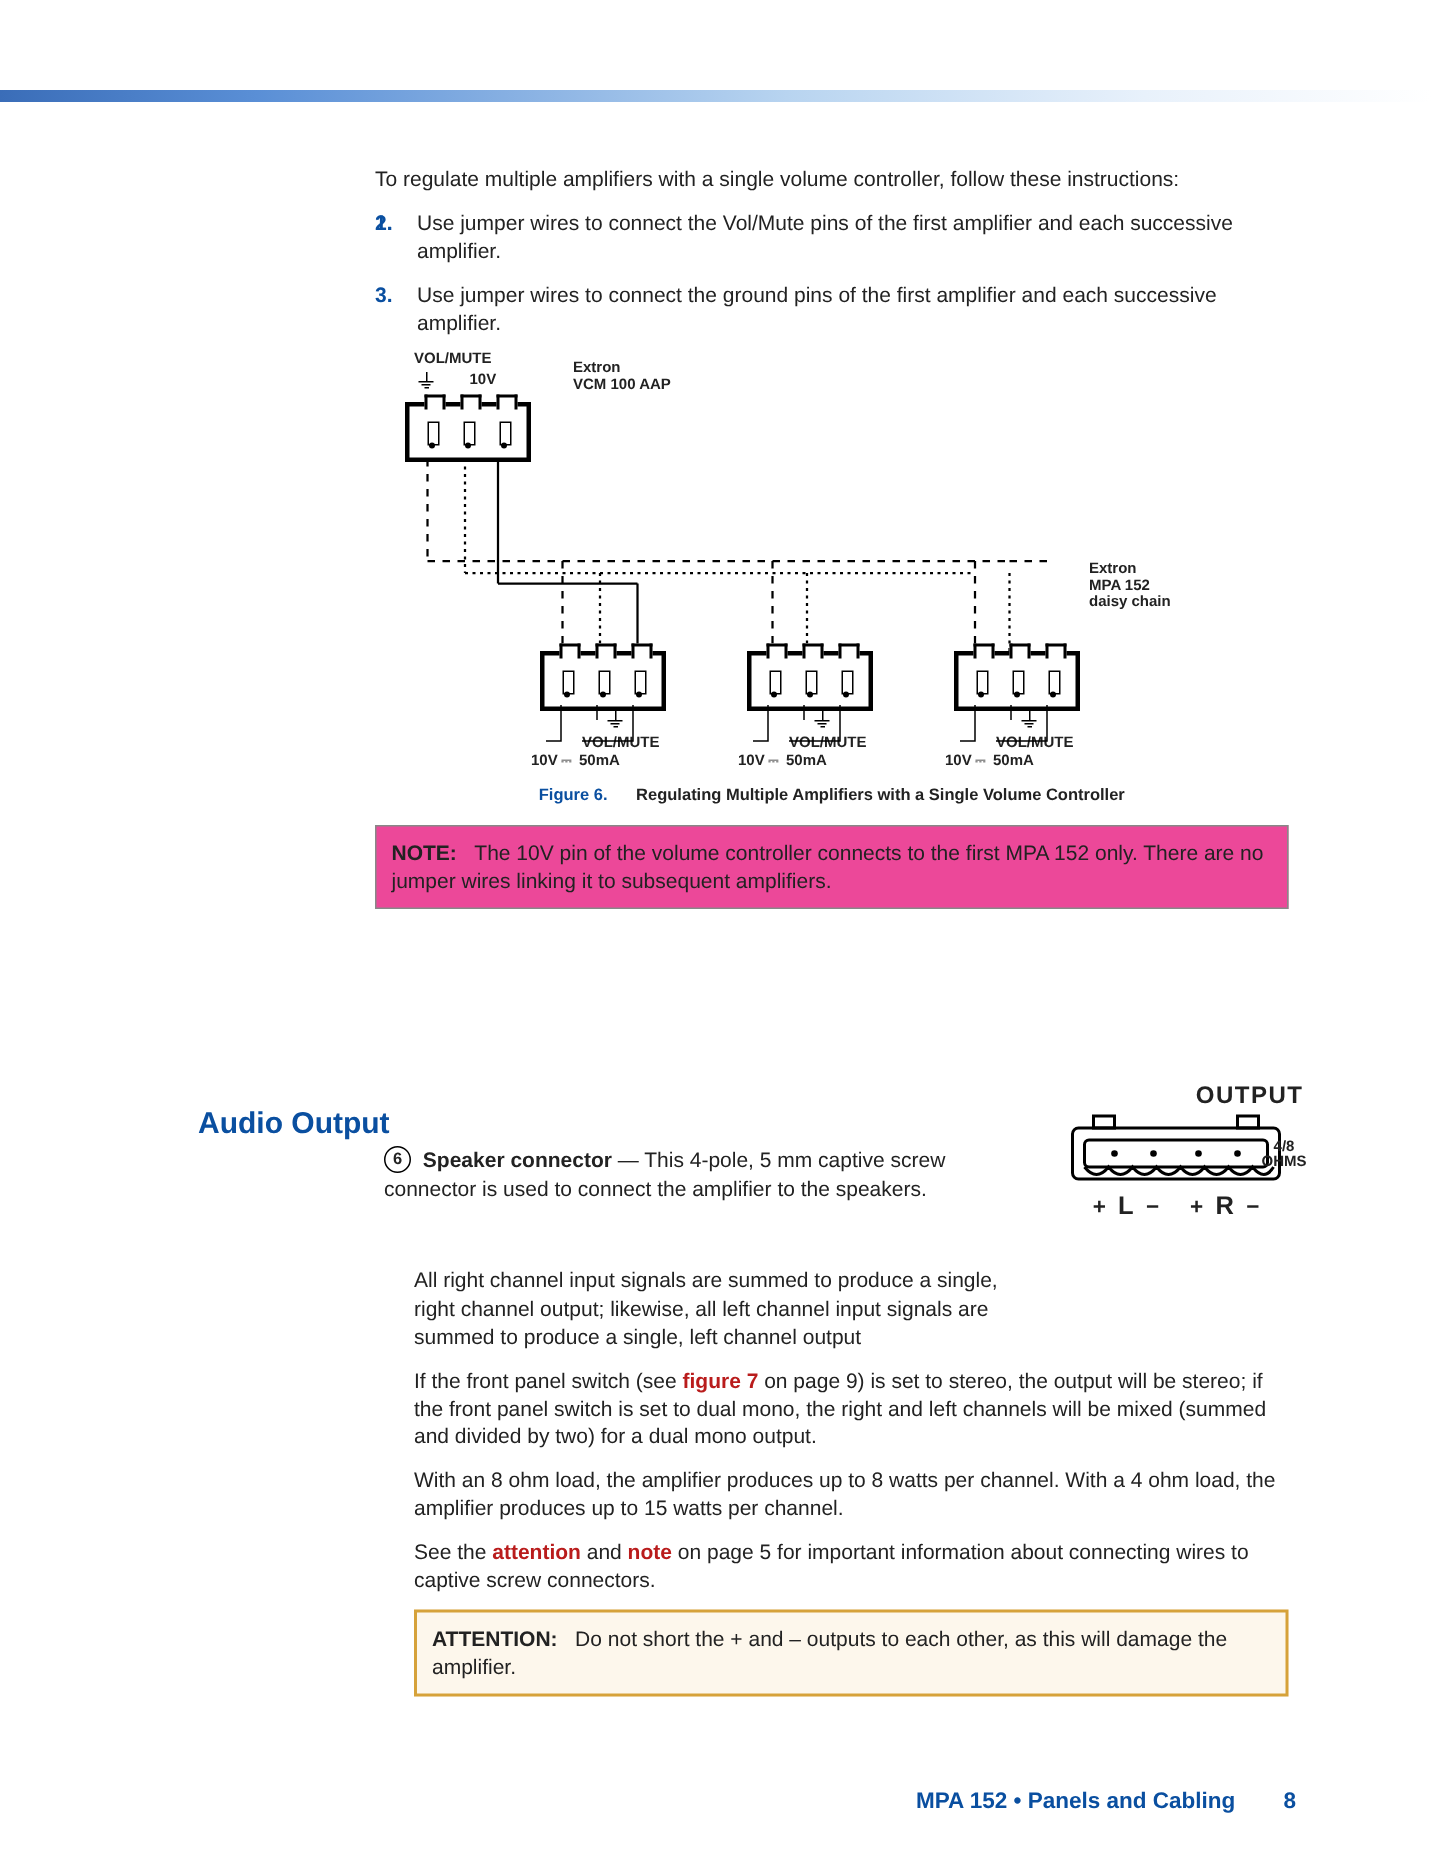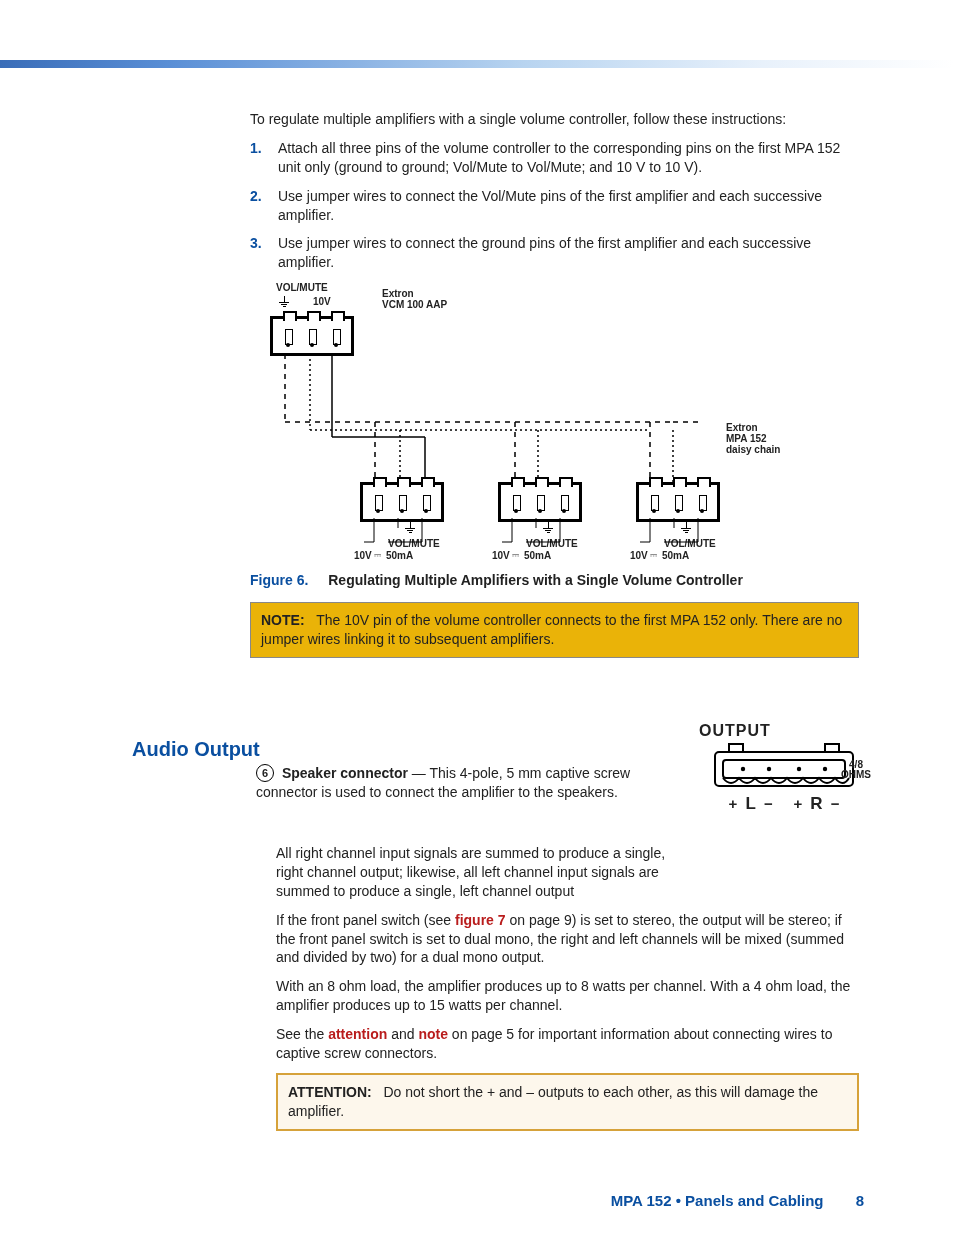--- a/index.html
+++ b/index.html
@@ -4,24 +4,24 @@
 <style>
   html,body{margin:0;padding:0;background:#fff;font-family:Helvetica,Arial,sans-serif;color:#222;}
   .page{width:954px;height:1235px;position:relative;box-sizing:border-box;}
   .topbar{position:absolute;top:60px;left:0;right:0;height:8px;
     background:linear-gradient(to right,#3a6db8 0%,#5a8fd6 18%,#b8d4f0 55%,#e8f1fb 80%,#ffffff 100%);}
   .content{position:absolute;top:110px;left:250px;right:95px;}
   p{margin:0 0 10px 0;font-size:14px;line-height:1.35;}
   ol.numlist{list-style:none;padding:0;margin:4px 0 10px 0;}
   ol.numlist li{position:relative;padding-left:28px;margin-bottom:10px;font-size:14px;line-height:1.35;}
   ol.numlist li .num{position:absolute;left:0;top:0;font-weight:bold;color:#0a4fa0;}
-  .figcap{text-align:left;margin:10px 0 14px 0;font-size:14px;}
+  .figcap{text-align:center;margin:10px 0 14px 0;font-size:11px;}
   .figlbl{color:#0a4fa0;font-weight:bold;margin-right:16px;}
   .figtxt{font-weight:bold;}
-  .notebox{border:1px solid #888;background:#eab308;padding:8px 10px;margin:0 0 30px 0;font-size:14px;line-height:1.35;}
+  .notebox{border:1px solid #888;background:#ec4899;padding:8px 10px;margin:0 0 30px 0;font-size:14px;line-height:1.35;}
   .notebox .notelbl{font-weight:bold;}
   .attnbox{border:2px solid #d6a23a;background:#fdf7ec;padding:8px 10px;margin:8px 0 0 0;font-size:14px;line-height:1.35;}
   .attnbox .attnlbl{font-weight:bold;}
   .h2{color:#0a4fa0;font-weight:bold;font-size:20px;margin:0;}
   .audio-h{position:absolute;left:132px;top:738px;}
   .circ{display:inline-block;width:16px;height:16px;border:1.5px solid #000;border-radius:50%;
     text-align:center;font-size:11px;line-height:16px;font-weight:bold;vertical-align:top;margin-right:4px;}
   a.link{color:#b91c1c;font-weight:bold;text-decoration:none;}
   .footer{position:absolute;bottom:26px;right:90px;font-size:15px;}
   .footer .ft{color:#0a4fa0;font-weight:bold;}
@@ -37,38 +37,38 @@
   .conn .pin.p1{left:12px;} .conn .pin.p2{left:36px;} .conn .pin.p3{left:60px;}
   .conn .dot.d1{left:13px;} .conn .dot.d2{left:37px;} .conn .dot.d3{left:61px;}
   .gnd{position:absolute;width:10px;text-align:center;}
   .gnd::before{content:"";display:block;width:1px;height:6px;background:#000;margin:0 auto;}
   .gnd .g1{display:block;width:10px;height:1px;background:#000;margin:0 auto 1px;}
   .gnd .g2{display:block;width:6px;height:1px;background:#000;margin:0 auto 1px;}
   .gnd .g3{display:block;width:3px;height:1px;background:#000;margin:0 auto;}
   .dcsym{position:absolute;font-size:9px;}
   
   .inset{position:absolute;top:722px;right:85px;width:170px;height:110px;}
-  .inset .title{text-align:left;font-weight:bold;font-size:16px;letter-spacing:1px;}
+  .inset .title{text-align:right;font-weight:bold;font-size:16px;letter-spacing:1px;}
   .inset svg{display:block;margin:2px auto 0;}
   .inset .lr{text-align:center;font-weight:bold;font-size:15px;margin-top:2px;}
   .inset .lr span{margin:0 2px;}
   .inset .ohms{position:absolute;right:-2px;top:38px;font-size:10px;font-weight:bold;text-align:center;line-height:1;}
   .sec6{position:absolute;left:256px;top:764px;right:260px;}
   .sec6b{position:absolute;left:276px;top:844px;right:95px;}
 </style>
 </head>
 <body>
 
 <div class="page">
   <div class="topbar"></div>
 
   <div class="content">
     <p>To regulate multiple amplifiers with a single volume controller, follow these instructions:</p>
     <ol class="numlist">
-      <li><span class="num">1.</span><span>Attach all three pins of the volume controller to the corresponding pins on the first MPA 152 unit only (ground to ground; Vol/Mute to Vol/Mute; and 10 V to 10 V).</span></li>
+      <li><span class="num">1.</span></li>
       <li><span class="num">2.</span><span>Use jumper wires to connect the Vol/Mute pins of the first amplifier and each successive amplifier.</span></li>
       <li><span class="num">3.</span><span>Use jumper wires to connect the ground pins of the first amplifier and each successive amplifier.</span></li>
     </ol>
 
     <div class="diag">
 
       <div class="dlbl" style="left:6px;top:0;">VOL/MUTE</div>
       <div class="gnd" style="left:9px;top:14px;">
           <span class="g1"></span>
           <span class="g2"></span>

